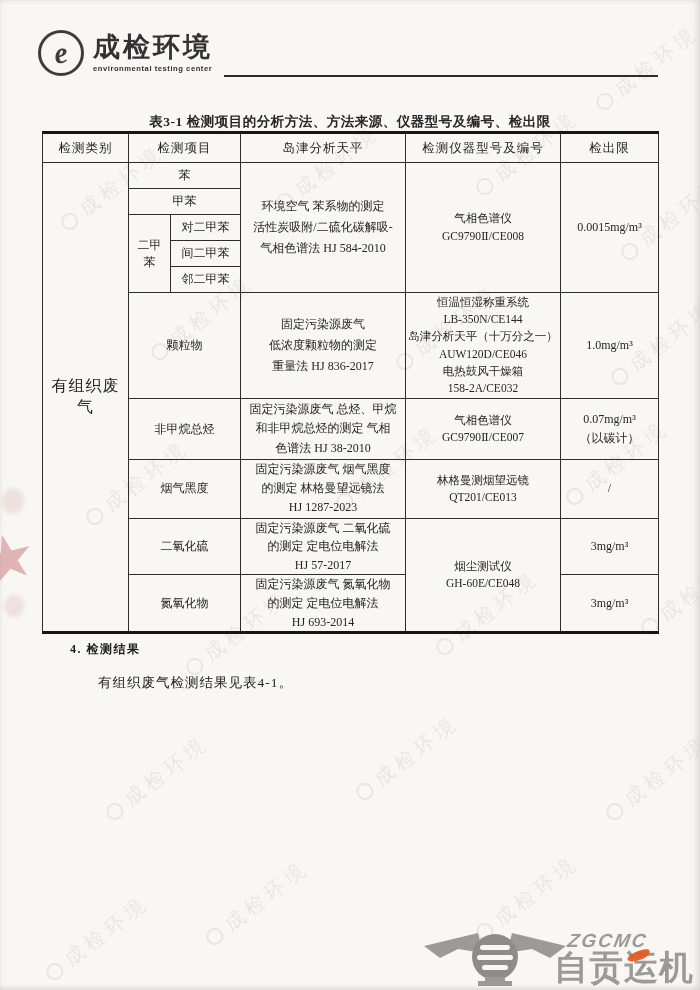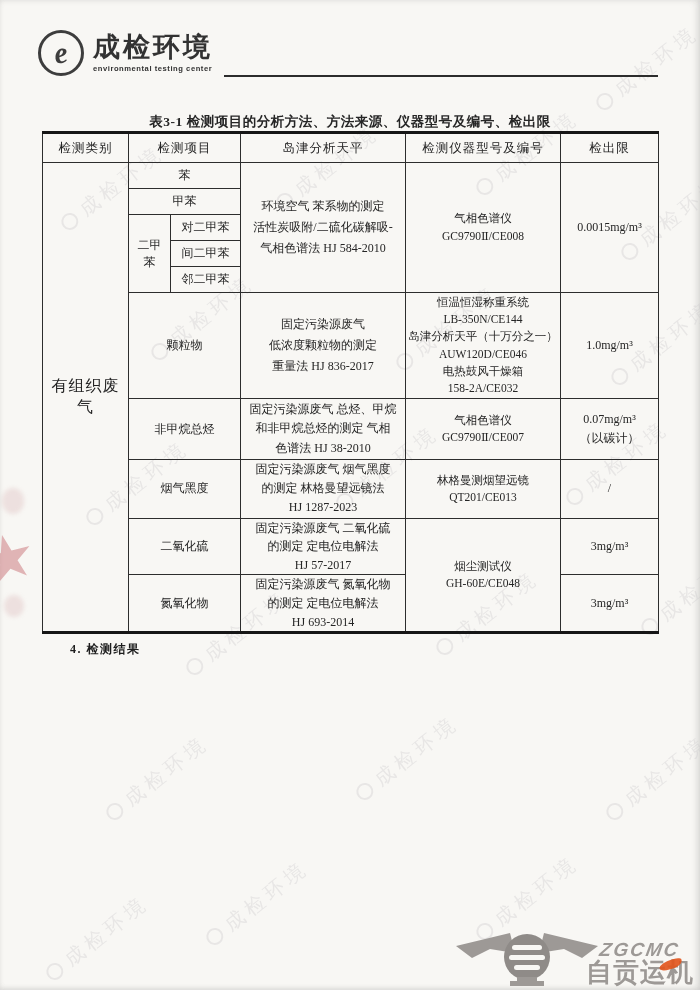--- a/index.html
+++ b/index.html
@@ -78,21 +78,21 @@
 
   
   .sec-heading { position:absolute; left:70px; top:641px; font-size:12px; font-weight:bold; letter-spacing:1.5px; color:#1e1e1e; }
   .sec-body { position:absolute; left:98px; top:674px; font-size:13.5px; letter-spacing:1px; color:#222; }
 
   
   .footer-logo { position:absolute; right:6px; bottom:4px; display:flex; align-items:flex-end; }
   .fl-icon { flex:0 0 auto; margin-right:-16px; }
   .fl-text { display:flex; flex-direction:column; align-items:flex-start; font-family:"Liberation Sans","DejaVu Sans",sans-serif; }
   .fl-abbr { font-size:19px; font-weight:bold; font-style:italic; color:#9d9996; letter-spacing:2px; transform:skewX(-10deg); line-height:1; margin-left:14px; }
-  .fl-name { position:relative; font-size:26px; font-weight:bold; color:#9d9996; letter-spacing:1px; line-height:1.05; }
+  .fl-name { position:relative; font-size:34px; font-weight:bold; color:#9d9996; letter-spacing:1px; line-height:1.05; }
   .fl-accent {
     position:absolute; left:73px; top:1px; width:23px; height:9px;
     background:#e2561d; border-radius:60% 40% 50% 50%;
     transform:rotate(-16deg) skewX(-18deg); opacity:.92;
   }
 </style>
 </head>
 <body>
 
 <div class="page">
@@ -223,20 +223,21 @@
       <td colspan="2">氮氧化物</td>
       <td class="cell-m sm">固定污染源废气 氮氧化物
 的测定 定电位电解法
 HJ 693-2014</td>
       <td class="cell-l">3mg/m³</td>
     </tr>
   </tbody>
     </table>
 
   <div class="sec-heading">4. 检测结果</div>
+  <div class="sec-body">有组织废气检测结果见表4-1。</div>
 
   <div class="footer-logo">
     <svg class="fl-icon" width="150" height="58" viewBox="0 0 150 58">
       <polygon points="4,18 58,5 63,25 38,21 20,30" fill="#9d9996"></polygon>
       <polygon points="146,18 92,5 87,25 112,21 130,30" fill="#9d9996"></polygon>
       <circle cx="75" cy="29" r="23" fill="#8f8b88"></circle>
       <rect x="60" y="17" width="30" height="5" rx="2.5" fill="#f8f7f4"></rect>
       <rect x="57" y="27" width="36" height="5" rx="2.5" fill="#f8f7f4"></rect>
       <rect x="62" y="37" width="26" height="5" rx="2.5" fill="#f8f7f4"></rect>
       <rect x="65" y="49" width="20" height="4" fill="#9d9996"></rect>

